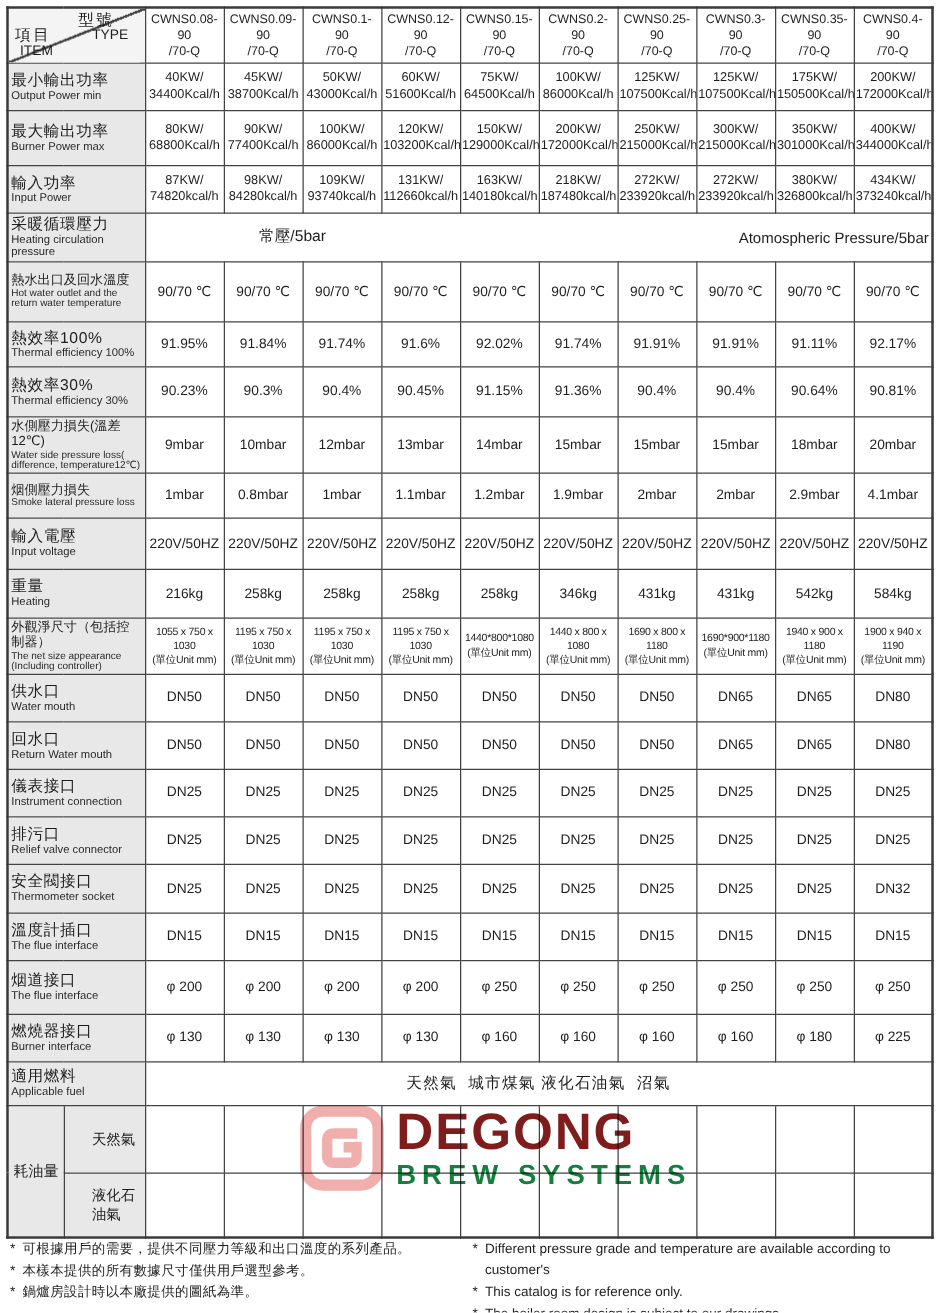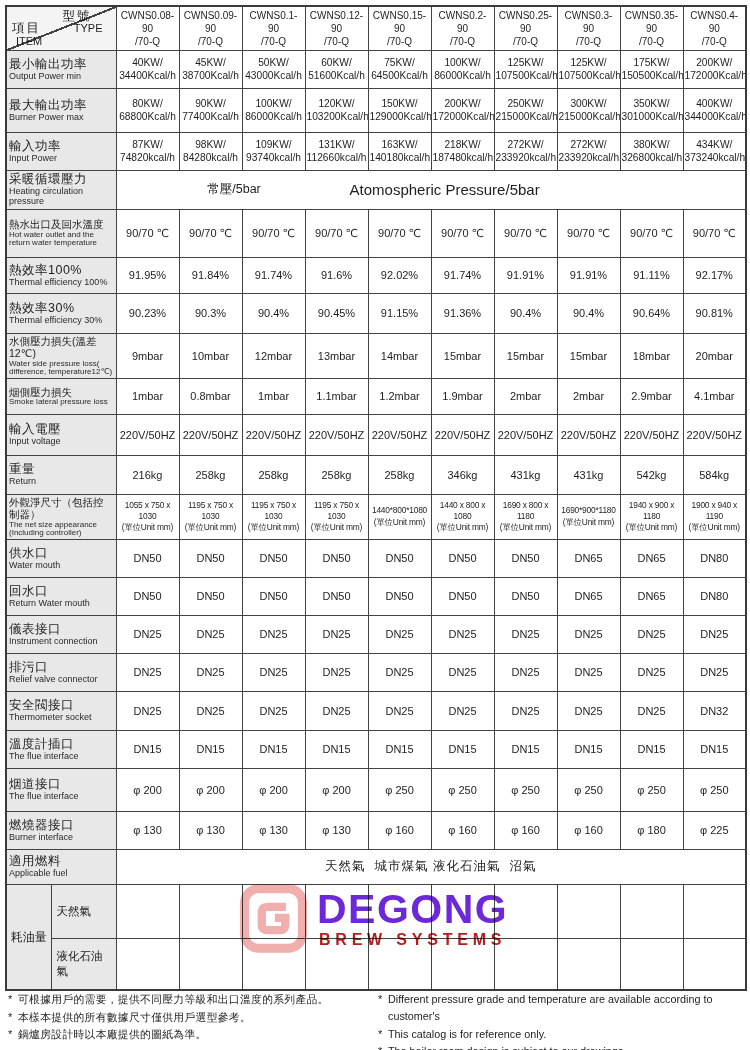--- a/index.html
+++ b/index.html
@@ -33,48 +33,48 @@
 
   
   .spec td.cell{font-size:11px;white-space:pre-line;background:#fff;}
   tr.two .cell{font-size:10.2px;line-height:1.3;padding:0 1px;}
   tr.size .cell{font-size:8.4px;line-height:1.35;letter-spacing:-0.2px;}
 
   
   td.merged{font-size:12px;}
   .mtwo{display:flex;width:100%;align-items:center;}
   .mtwo .m-left{flex:0 0 37%;text-align:center;font-size:12.5px;}
-  .mtwo .m-right{flex:1;text-align:left;font-size:15px;}
+  .mtwo .m-right{flex:1;text-align:right;font-size:12px;}
   td.merged .fuel-line{white-space:pre;font-size:12.5px;letter-spacing:1px;}
 
   
   th.corner{
     position:relative;background:#f4f4f4;padding:0;
     background-image:linear-gradient(to bottom right,
       transparent calc(50% - 1px), #434343 calc(50% - 1px),
       #434343 calc(50% + 1px), transparent calc(50% + 1px));
   }
   th.corner span{position:absolute;font-weight:normal;}
   .c-type-zh{top:1px;right:24px;font-size:12.5px;letter-spacing:2px;}
   .c-type-en{top:15px;right:13px;font-size:11px;}
   .c-item-zh{top:13px;left:5px;font-size:12.5px;letter-spacing:2px;}
   .c-item-en{top:28px;left:9px;font-size:11px;}
 
   
   th.cons-group{background:#e8e8e8;font-weight:normal;font-size:12px;text-align:center;padding:0;}
-  th.cons-fuel{background:#e8e8e8;font-weight:normal;font-size:11.5px;text-align:left;padding-left:5px;}
+  th.cons-fuel{background:#e8e8e8;font-weight:normal;font-size:11.5px;text-align:left;padding-left:22px;}
 
   
   .watermark{
     position:absolute;left:239px;top:883px;display:flex;align-items:center;gap:9px;
     mix-blend-mode:multiply;z-index:5;pointer-events:none;
   }
   .wm-text{display:flex;flex-direction:column;}
-  .wm-brand{font-size:41px;font-weight:bold;color:#6d28d9;letter-spacing:1.5px;line-height:1;}
-  .wm-tagline{font-size:16px;font-weight:bold;color:#b91c1c;letter-spacing:4.8px;margin-top:1px;text-align:center;}
+  .wm-brand{font-size:41px;font-weight:bold;color:#7f1d1d;letter-spacing:1.5px;line-height:1;}
+  .wm-tagline{font-size:22px;font-weight:bold;color:#15803d;letter-spacing:4.8px;margin-top:1px;}
 
   
   .footnotes{
     position:absolute;left:8px;top:991px;width:736px;display:flex;gap:8px;
   }
   .fn-col{display:flex;flex-direction:column;}
   .fn-zh{width:362px;font-size:10.8px;line-height:1.6;letter-spacing:0.3px;}
   .fn-en{flex:1;font-size:10.8px;line-height:1.6;}
   .fn-line{display:flex;}
   .fn-line .star{width:10px;flex:0 0 10px;font-size:11px;}
@@ -302,21 +302,21 @@
           <td class="cell">220V/50HZ</td>
           <td class="cell">220V/50HZ</td>
           <td class="cell">220V/50HZ</td>
           <td class="cell">220V/50HZ</td>
           <td class="cell">220V/50HZ</td>
           <td class="cell">220V/50HZ</td>
         </tr>
         <tr style="height: 39px;">
           <th class="rowlabel" colspan="2">
             <div class="lz">重量</div>
-            <div class="le">Return</div>
+            <div class="le">Heating</div>
           </th>
           <td class="cell">216kg</td>
           <td class="cell">258kg</td>
           <td class="cell">258kg</td>
           <td class="cell">258kg</td>
           <td class="cell">258kg</td>
           <td class="cell">346kg</td>
           <td class="cell">431kg</td>
           <td class="cell">431kg</td>
           <td class="cell">542kg</td>

